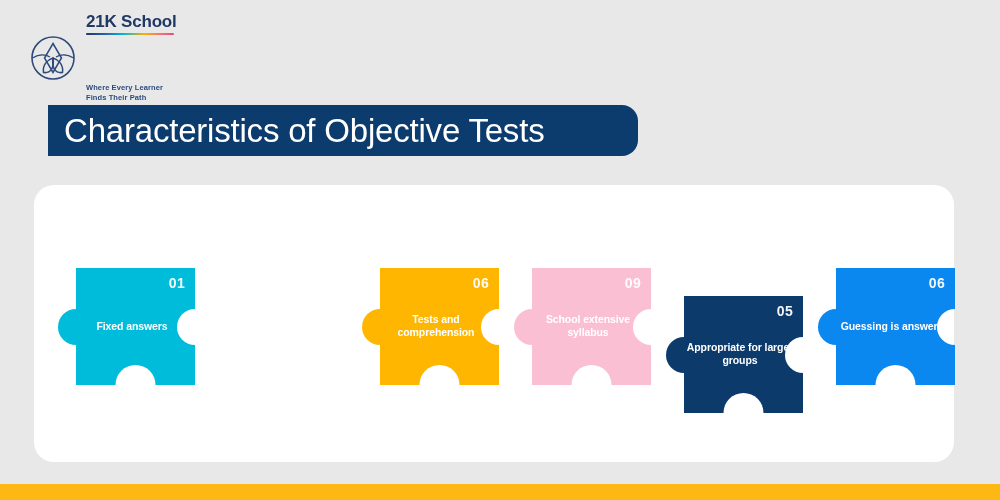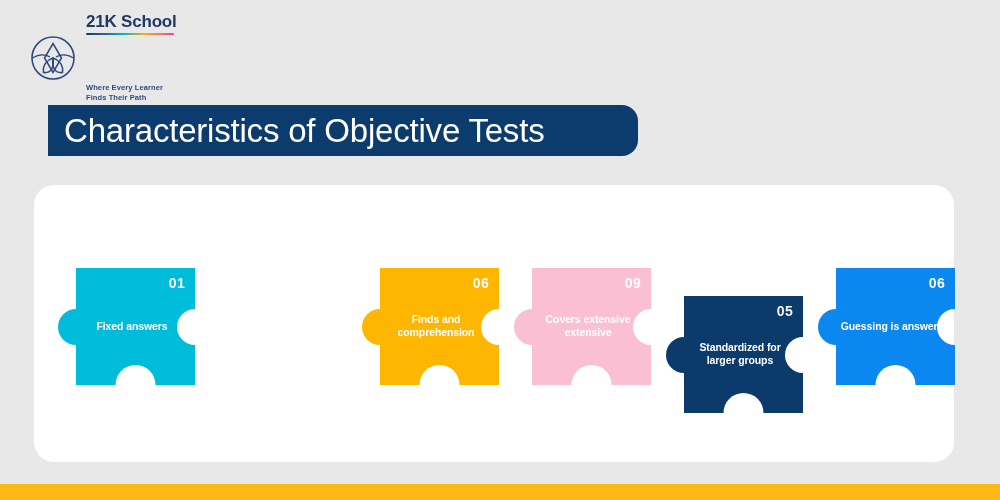--- a/index.html
+++ b/index.html
@@ -125,53 +125,53 @@
               <rect x="0" y="0" width="159" height="117" fill="black"></rect>
               <rect x="20" y="0" width="119" height="117" fill="white"></rect>
               <circle cx="20" cy="59" r="18" fill="white"></circle>
               <circle cx="139" cy="59" r="18" fill="black"></circle>
               <circle cx="79.5" cy="117" r="20" fill="black"></circle>
             </mask>
           </defs>
           <rect x="0" y="0" width="159" height="117" fill="#FFB600" mask="url(#pz2)"></rect>
         </svg>
         <span class="piece-num">06</span>
-        <span class="piece-label lbl-3">Finds and comprehension</span>
+        <span class="piece-label lbl-3">Tests and comprehension</span>
       </div>
       <div class="piece" style="left: 498px;">
         <svg viewBox="0 0 159 117" width="159" height="117" aria-hidden="true">
           <defs>
             <mask id="pz3">
               <rect x="0" y="0" width="159" height="117" fill="black"></rect>
               <rect x="20" y="0" width="119" height="117" fill="white"></rect>
               <circle cx="20" cy="59" r="18" fill="white"></circle>
               <circle cx="139" cy="59" r="18" fill="black"></circle>
               <circle cx="79.5" cy="117" r="20" fill="black"></circle>
             </mask>
           </defs>
           <rect x="0" y="0" width="159" height="117" fill="#FBBFD3" mask="url(#pz3)"></rect>
         </svg>
         <span class="piece-num">09</span>
-        <span class="piece-label lbl-3">Covers extensive extensive</span>
+        <span class="piece-label lbl-3">School extensive syllabus</span>
       </div>
       <div class="piece" style="left: 650px; margin-top: 28px;">
         <svg viewBox="0 0 159 117" width="159" height="117" aria-hidden="true">
           <defs>
             <mask id="pz4">
               <rect x="0" y="0" width="159" height="117" fill="black"></rect>
               <rect x="20" y="0" width="119" height="117" fill="white"></rect>
               <circle cx="20" cy="59" r="18" fill="white"></circle>
               <circle cx="139" cy="59" r="18" fill="black"></circle>
               <circle cx="79.5" cy="117" r="20" fill="black"></circle>
             </mask>
           </defs>
           <rect x="0" y="0" width="159" height="117" fill="#0B3A6B" mask="url(#pz4)"></rect>
         </svg>
         <span class="piece-num">05</span>
-        <span class="piece-label lbl-3">Standardized for larger groups</span>
+        <span class="piece-label lbl-3">Appropriate for larger groups</span>
       </div>
       <div class="piece" style="left: 802px;">
         <svg viewBox="0 0 159 117" width="159" height="117" aria-hidden="true">
           <defs>
             <mask id="pz5">
               <rect x="0" y="0" width="159" height="117" fill="black"></rect>
               <rect x="20" y="0" width="119" height="117" fill="white"></rect>
               <circle cx="20" cy="59" r="18" fill="white"></circle>
               <circle cx="139" cy="59" r="18" fill="black"></circle>
               <circle cx="79.5" cy="117" r="20" fill="black"></circle>

